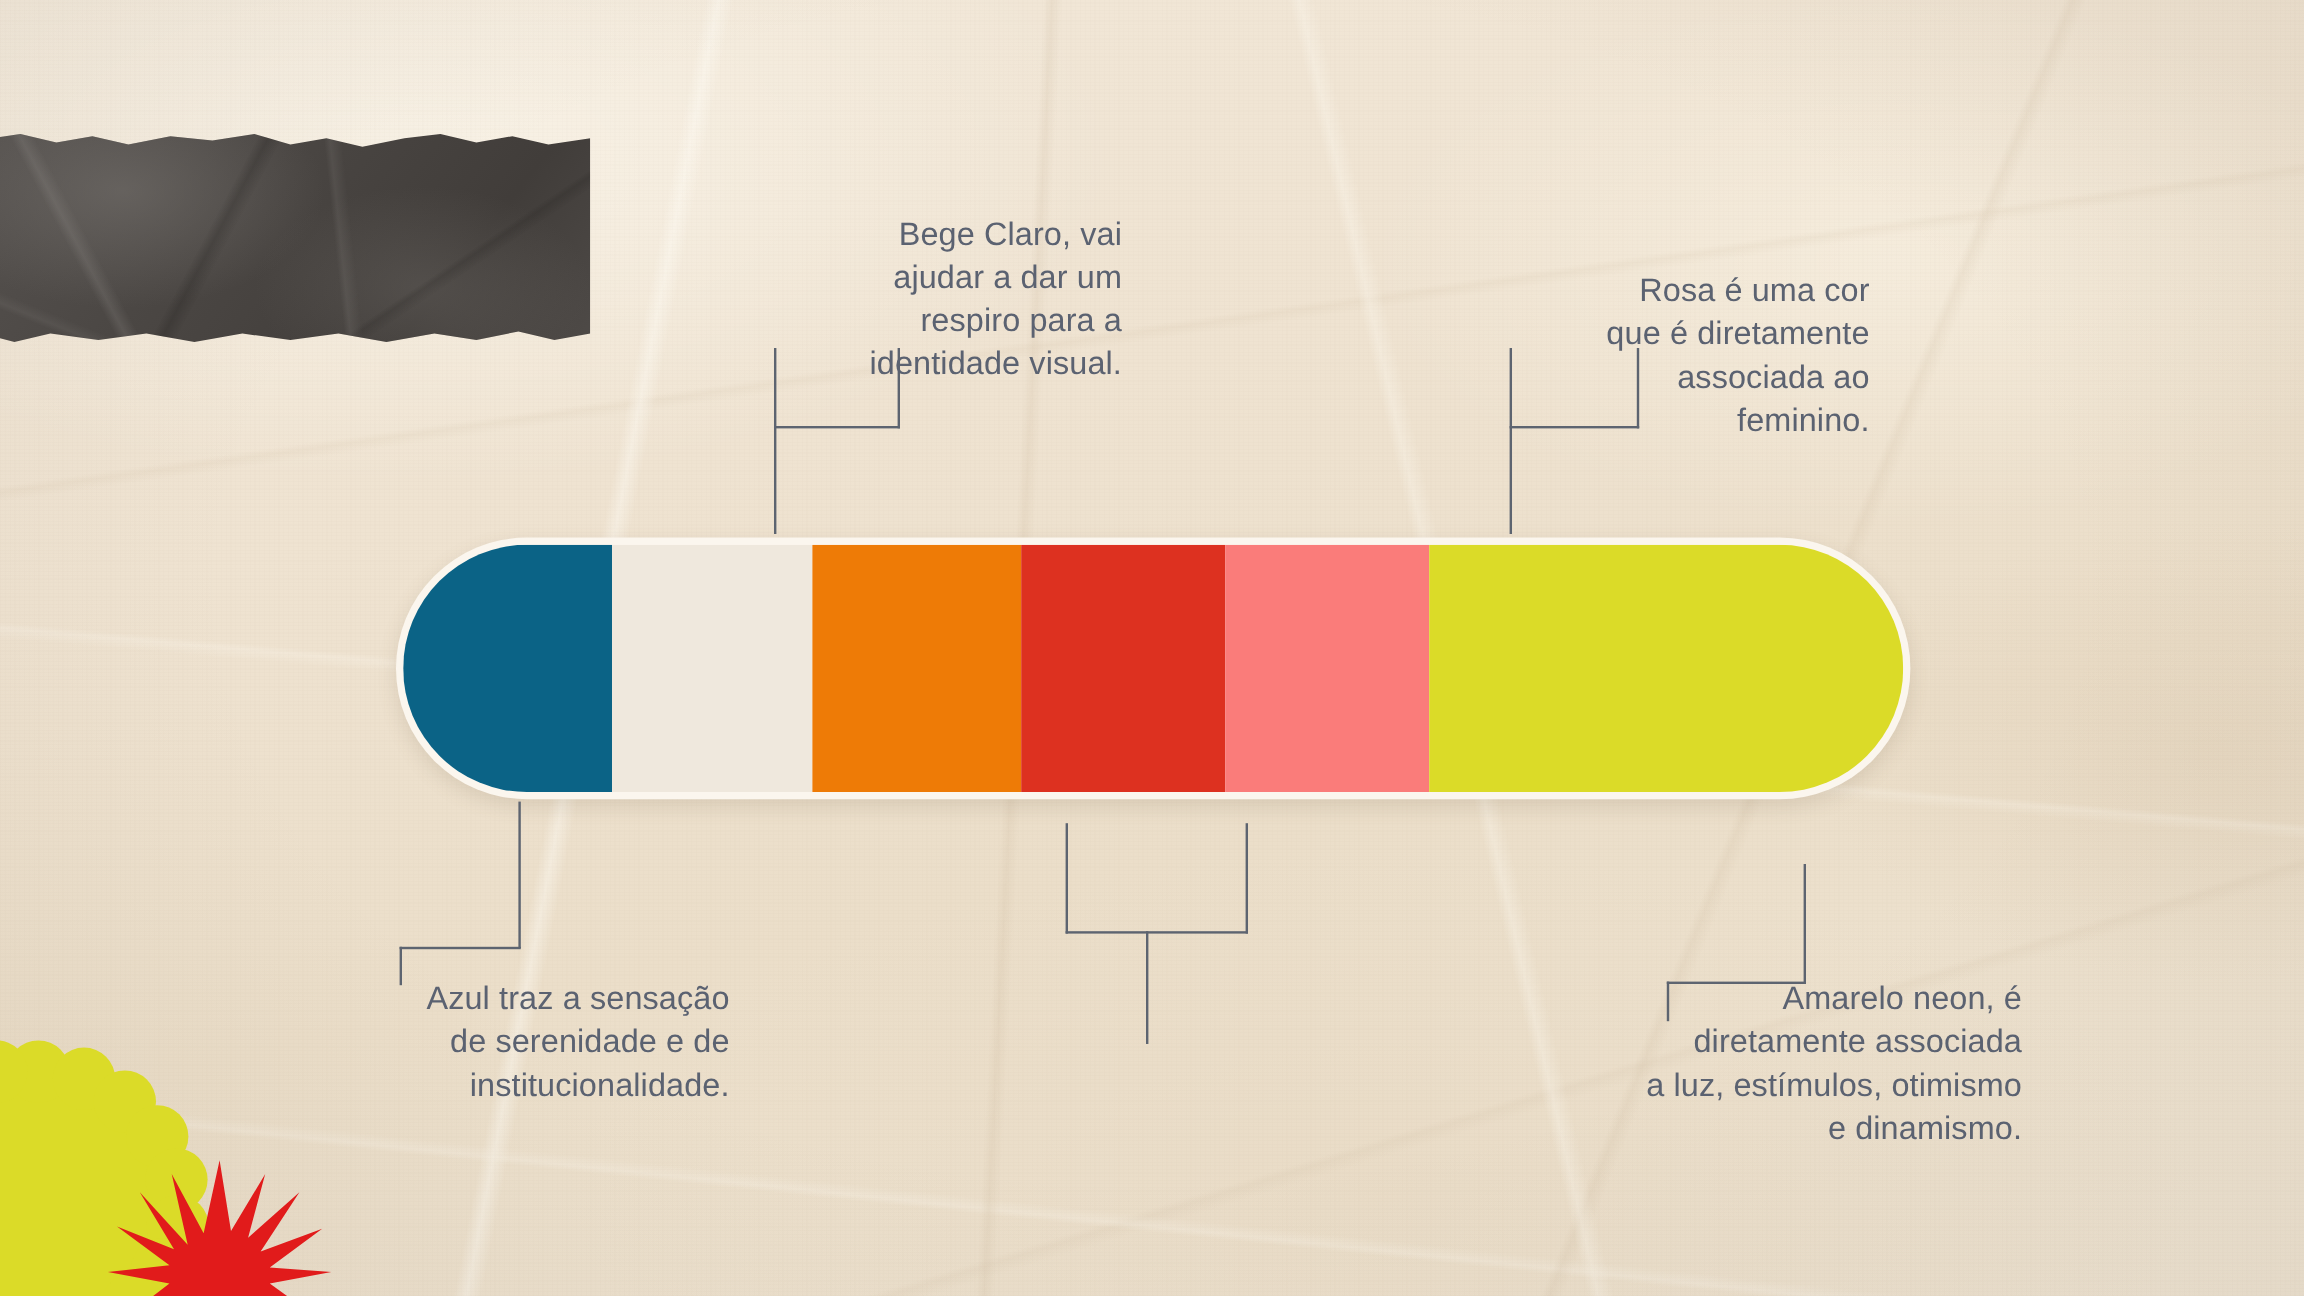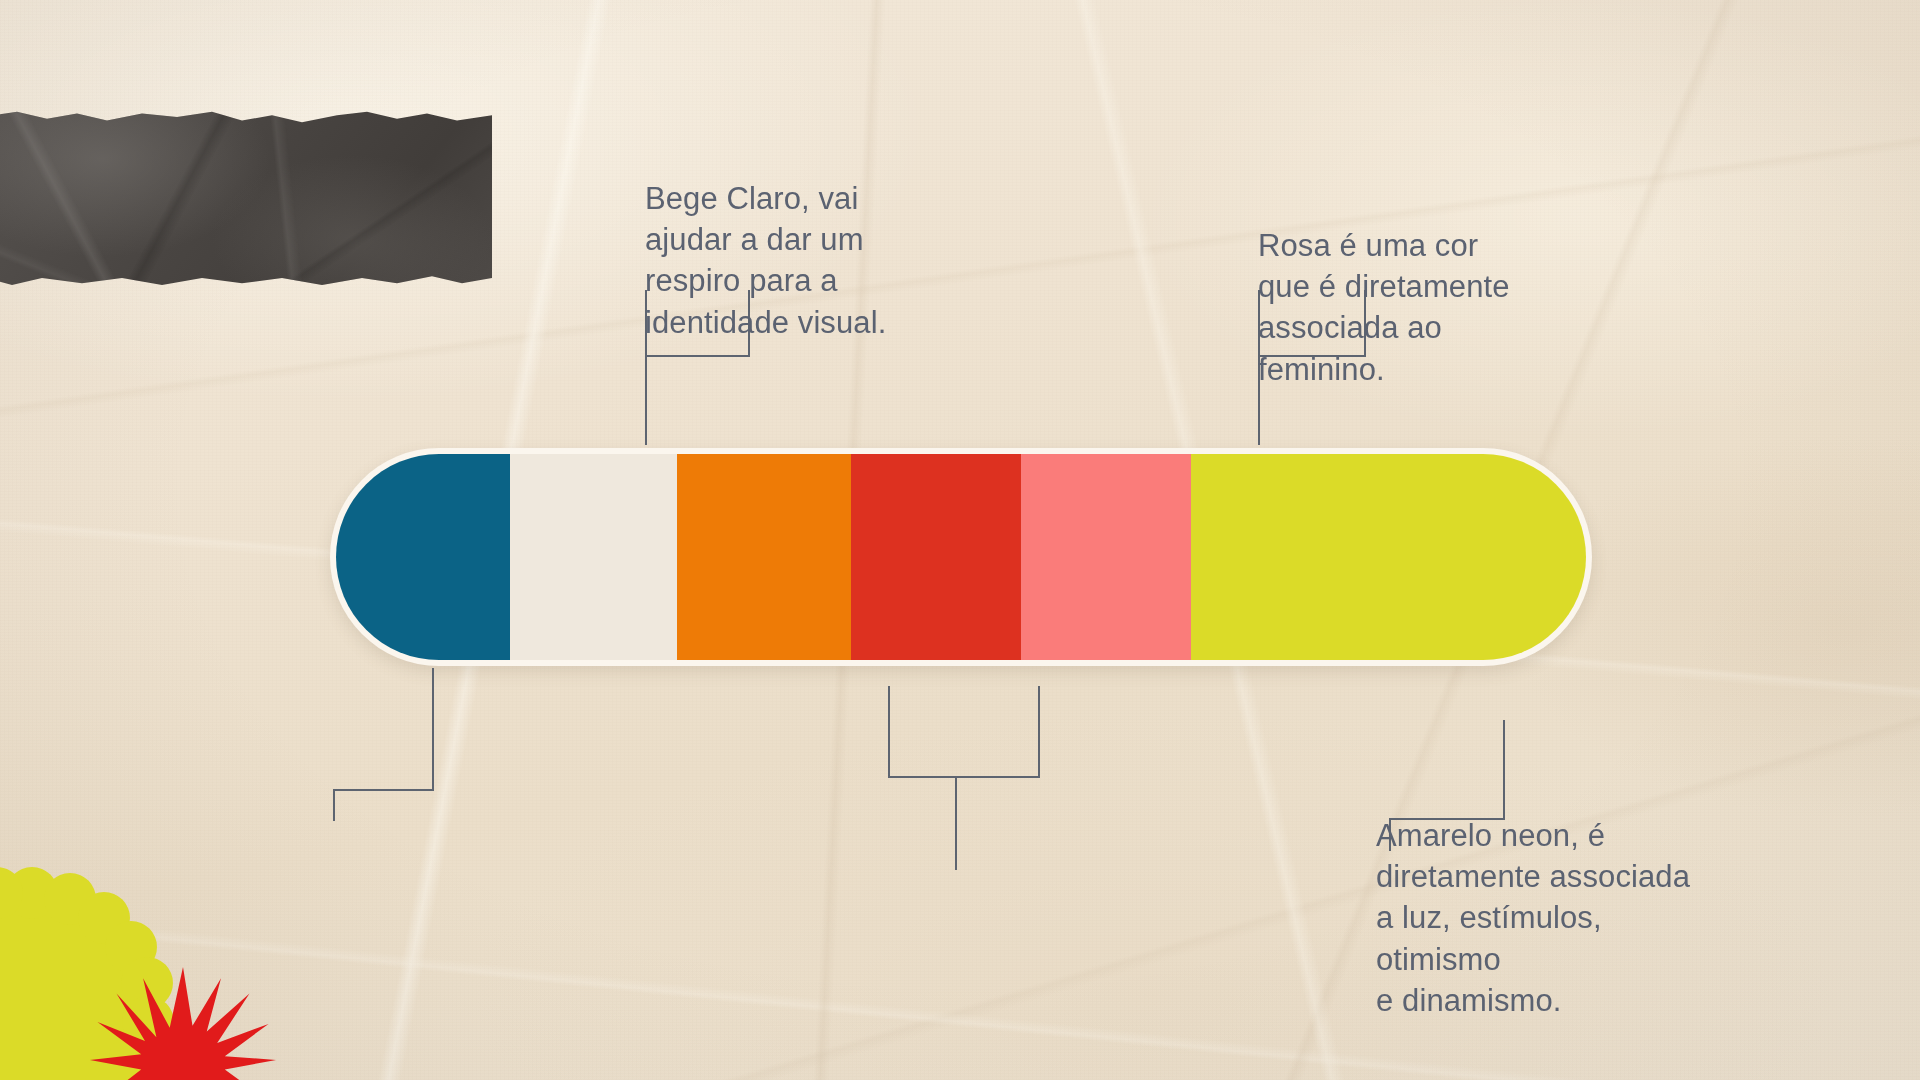--- a/index.html
+++ b/index.html
@@ -155,24 +155,25 @@
     background: #5D6470;
   }
   .conn-v { width: 2px; }
   .conn-h { height: 2px; }
 
   
   .note {
     position: absolute;
     color: #5B6271;
     font-family: "Liberation Sans", sans-serif;
-    font-size: 31px;
+    font-size: 27px;
     line-height: 1.33;
     letter-spacing: 0.1px;
     white-space: pre-line;
+    text-align: right;
   }
 </style>
 </head>
 <body>
 
 <div id="slide">
 
   <div class="paper-base"></div>
   <div class="paper-wrinkles"></div>
   <div class="paper-grain"></div>
@@ -253,20 +254,23 @@
   <div class="note" style="left:645px;  top:178px; width:290px;">Bege Claro, vai
 ajudar a dar um
 respiro para a
 identidade visual.</div>
 
   <div class="note" style="left:1258px; top:178px; width:300px;margin-top:47px;">Rosa é uma cor
 que é diretamente
 associada ao
 feminino.</div>
 
-
-
-  <div class="note" style="left:1376px; top:815px; width:350px;">Amarelo neon, é
+  <div class="note" style="left:278px;  top:815px; width:330px;">Azul traz a sensação
+de serenidade e de
+institucionalidade.</div>
+
+
+  <div class="note" style="left:1335px; top:815px; width:350px;">Amarelo neon, é
 diretamente associada
 a luz, estímulos, otimismo
 e dinamismo.</div>
 
 </div>
 
 </body></html>

